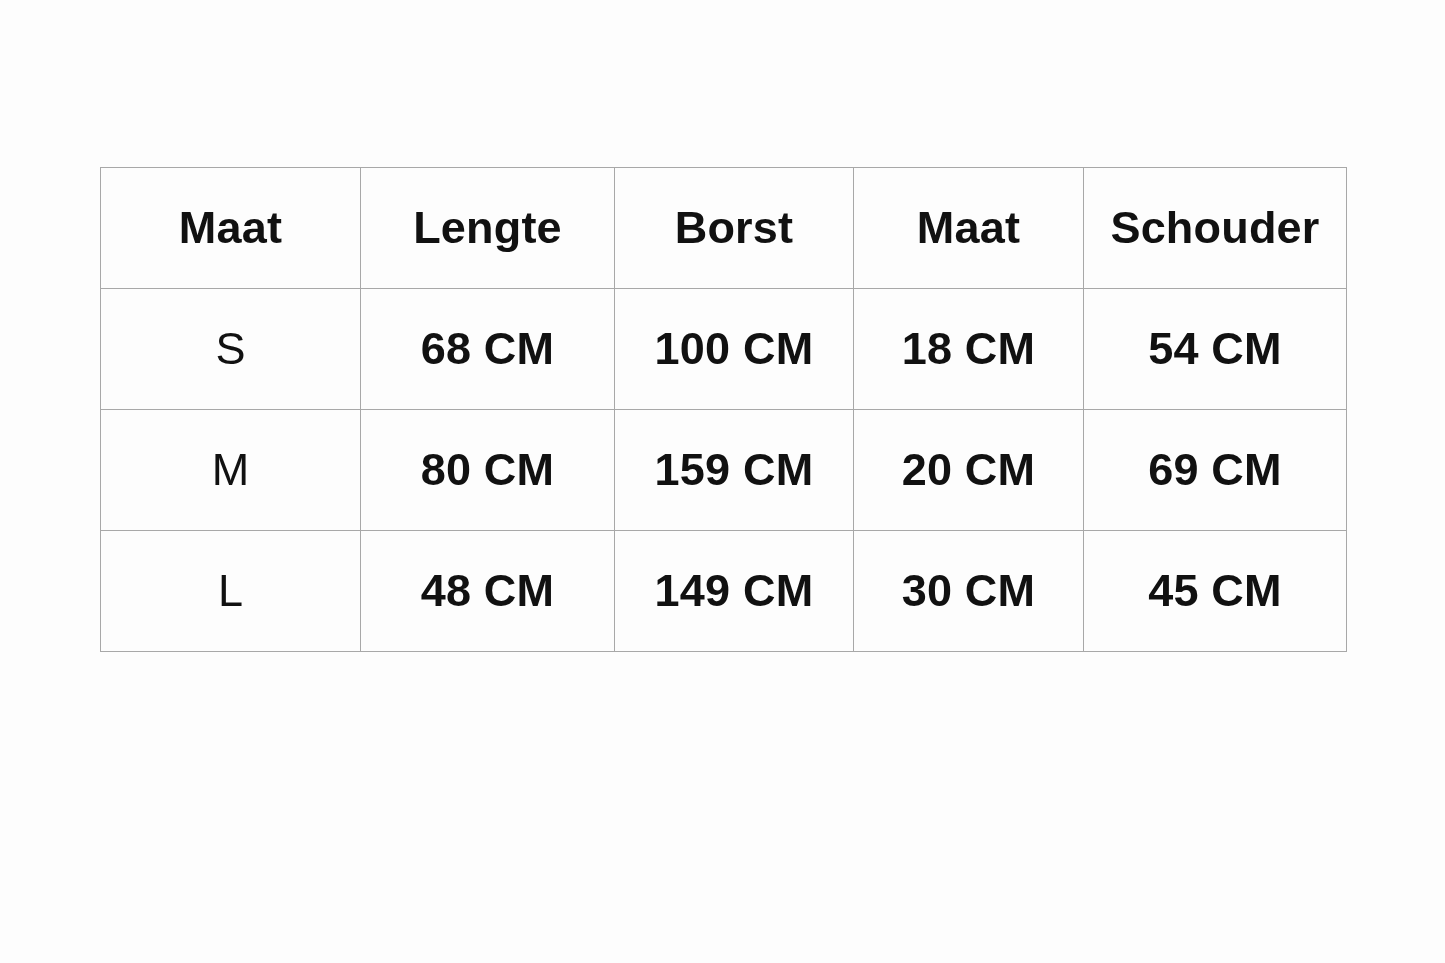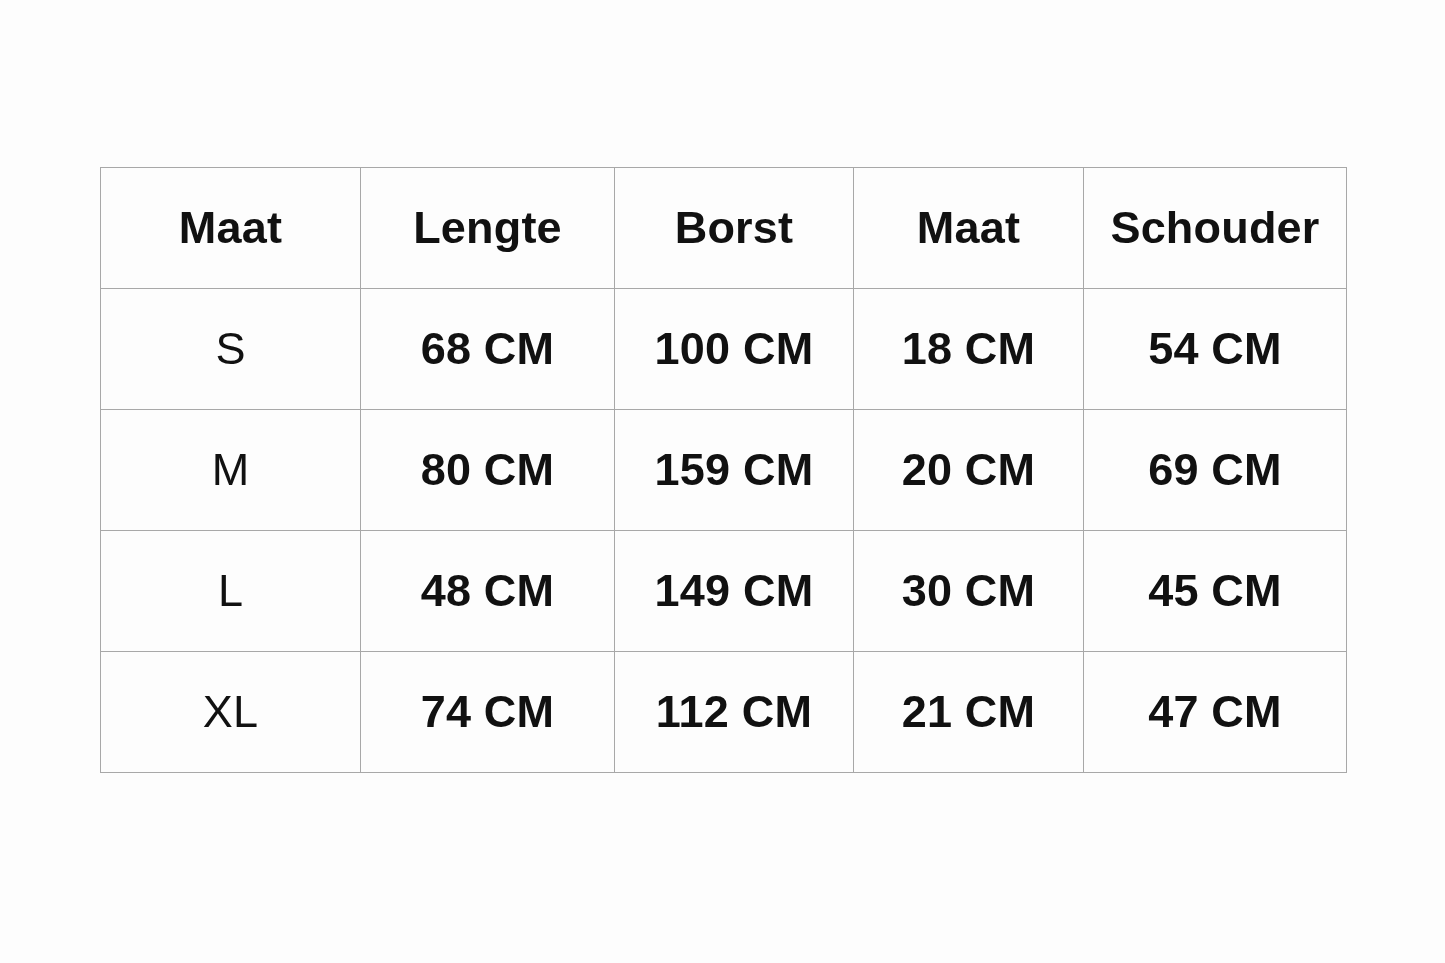--- a/index.html
+++ b/index.html
@@ -98,23 +98,16 @@
           <td>20 CM</td>
           <td>69 CM</td>
         </tr>
         <tr>
           <td class="size-cell">L</td>
           <td>48 CM</td>
           <td>149 CM</td>
           <td>30 CM</td>
           <td>45 CM</td>
         </tr>
-        <tr>
-          <td class="size-cell">XL</td>
-          <td>74 CM</td>
-          <td>112 CM</td>
-          <td>21 CM</td>
-          <td>47 CM</td>
-        </tr>
       </tbody>
     </table>
   </div>
 </div>
 
 </body></html>

